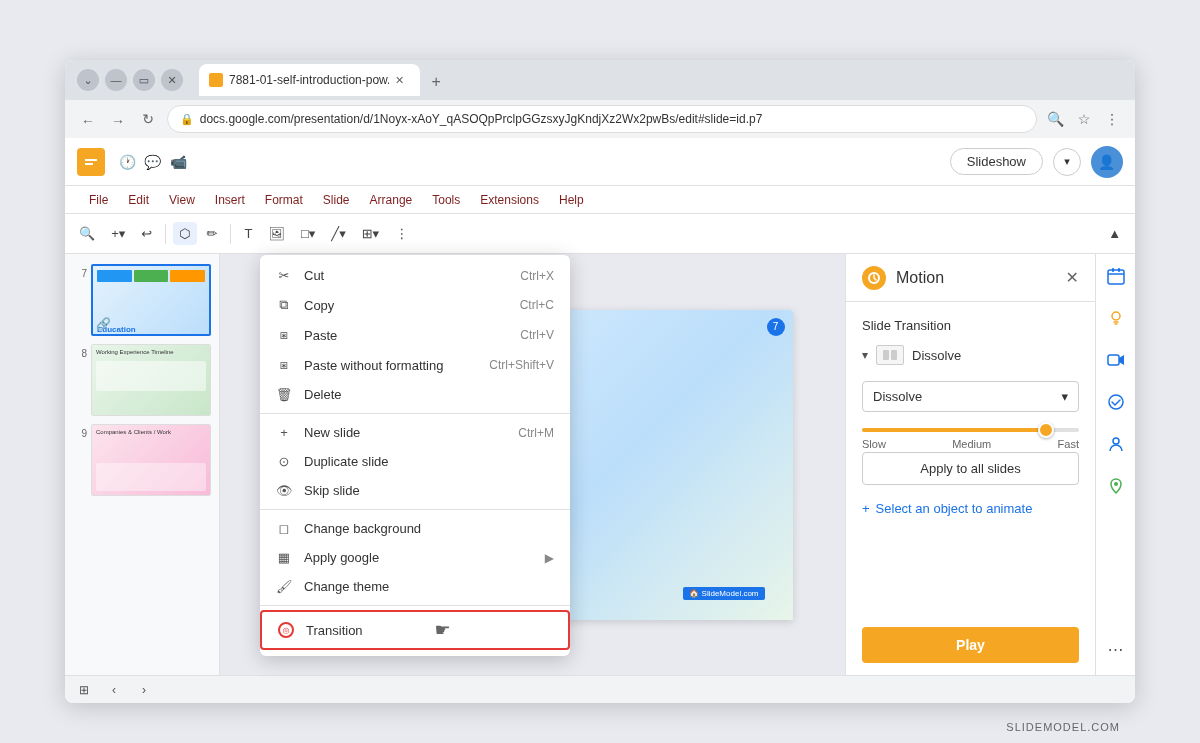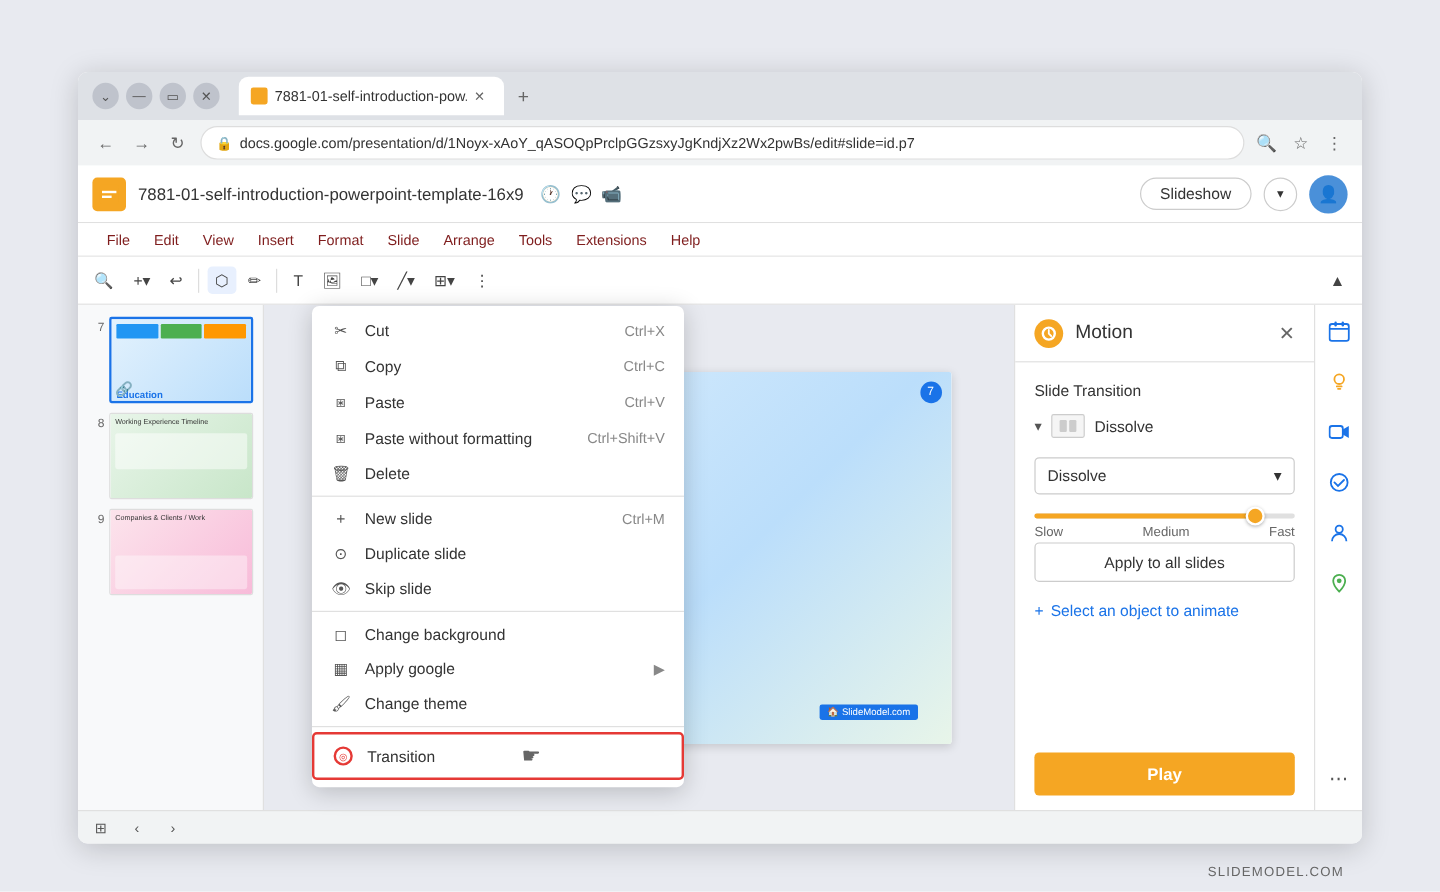--- a/index.html
+++ b/index.html
@@ -736,21 +736,20 @@
   <div class="app-area">
 
     <div class="app-header">
       <div class="app-logo">
         <svg width="16" height="16" viewBox="0 0 16 16">
             <rect width="16" height="16" fill="#f5a623" rx="2"></rect>
             <rect x="2" y="5" width="12" height="2" fill="white"></rect>
             <rect x="2" y="9" width="8" height="2" fill="white"></rect>
           </svg>
       </div>
-      <span class="app-title">7881-01-self-introduction-powerpoint-template-16x9</span>
       <div class="header-icons">
         <span class="header-icon">🕐</span>
         <span class="header-icon">💬</span>
         <span class="header-icon">📹</span>
       </div>
       <div class="header-right">
         <div class="slideshow-btn">
           <span>Slideshow</span>
         </div>
         <div class="slideshow-dropdown">▾</div>

